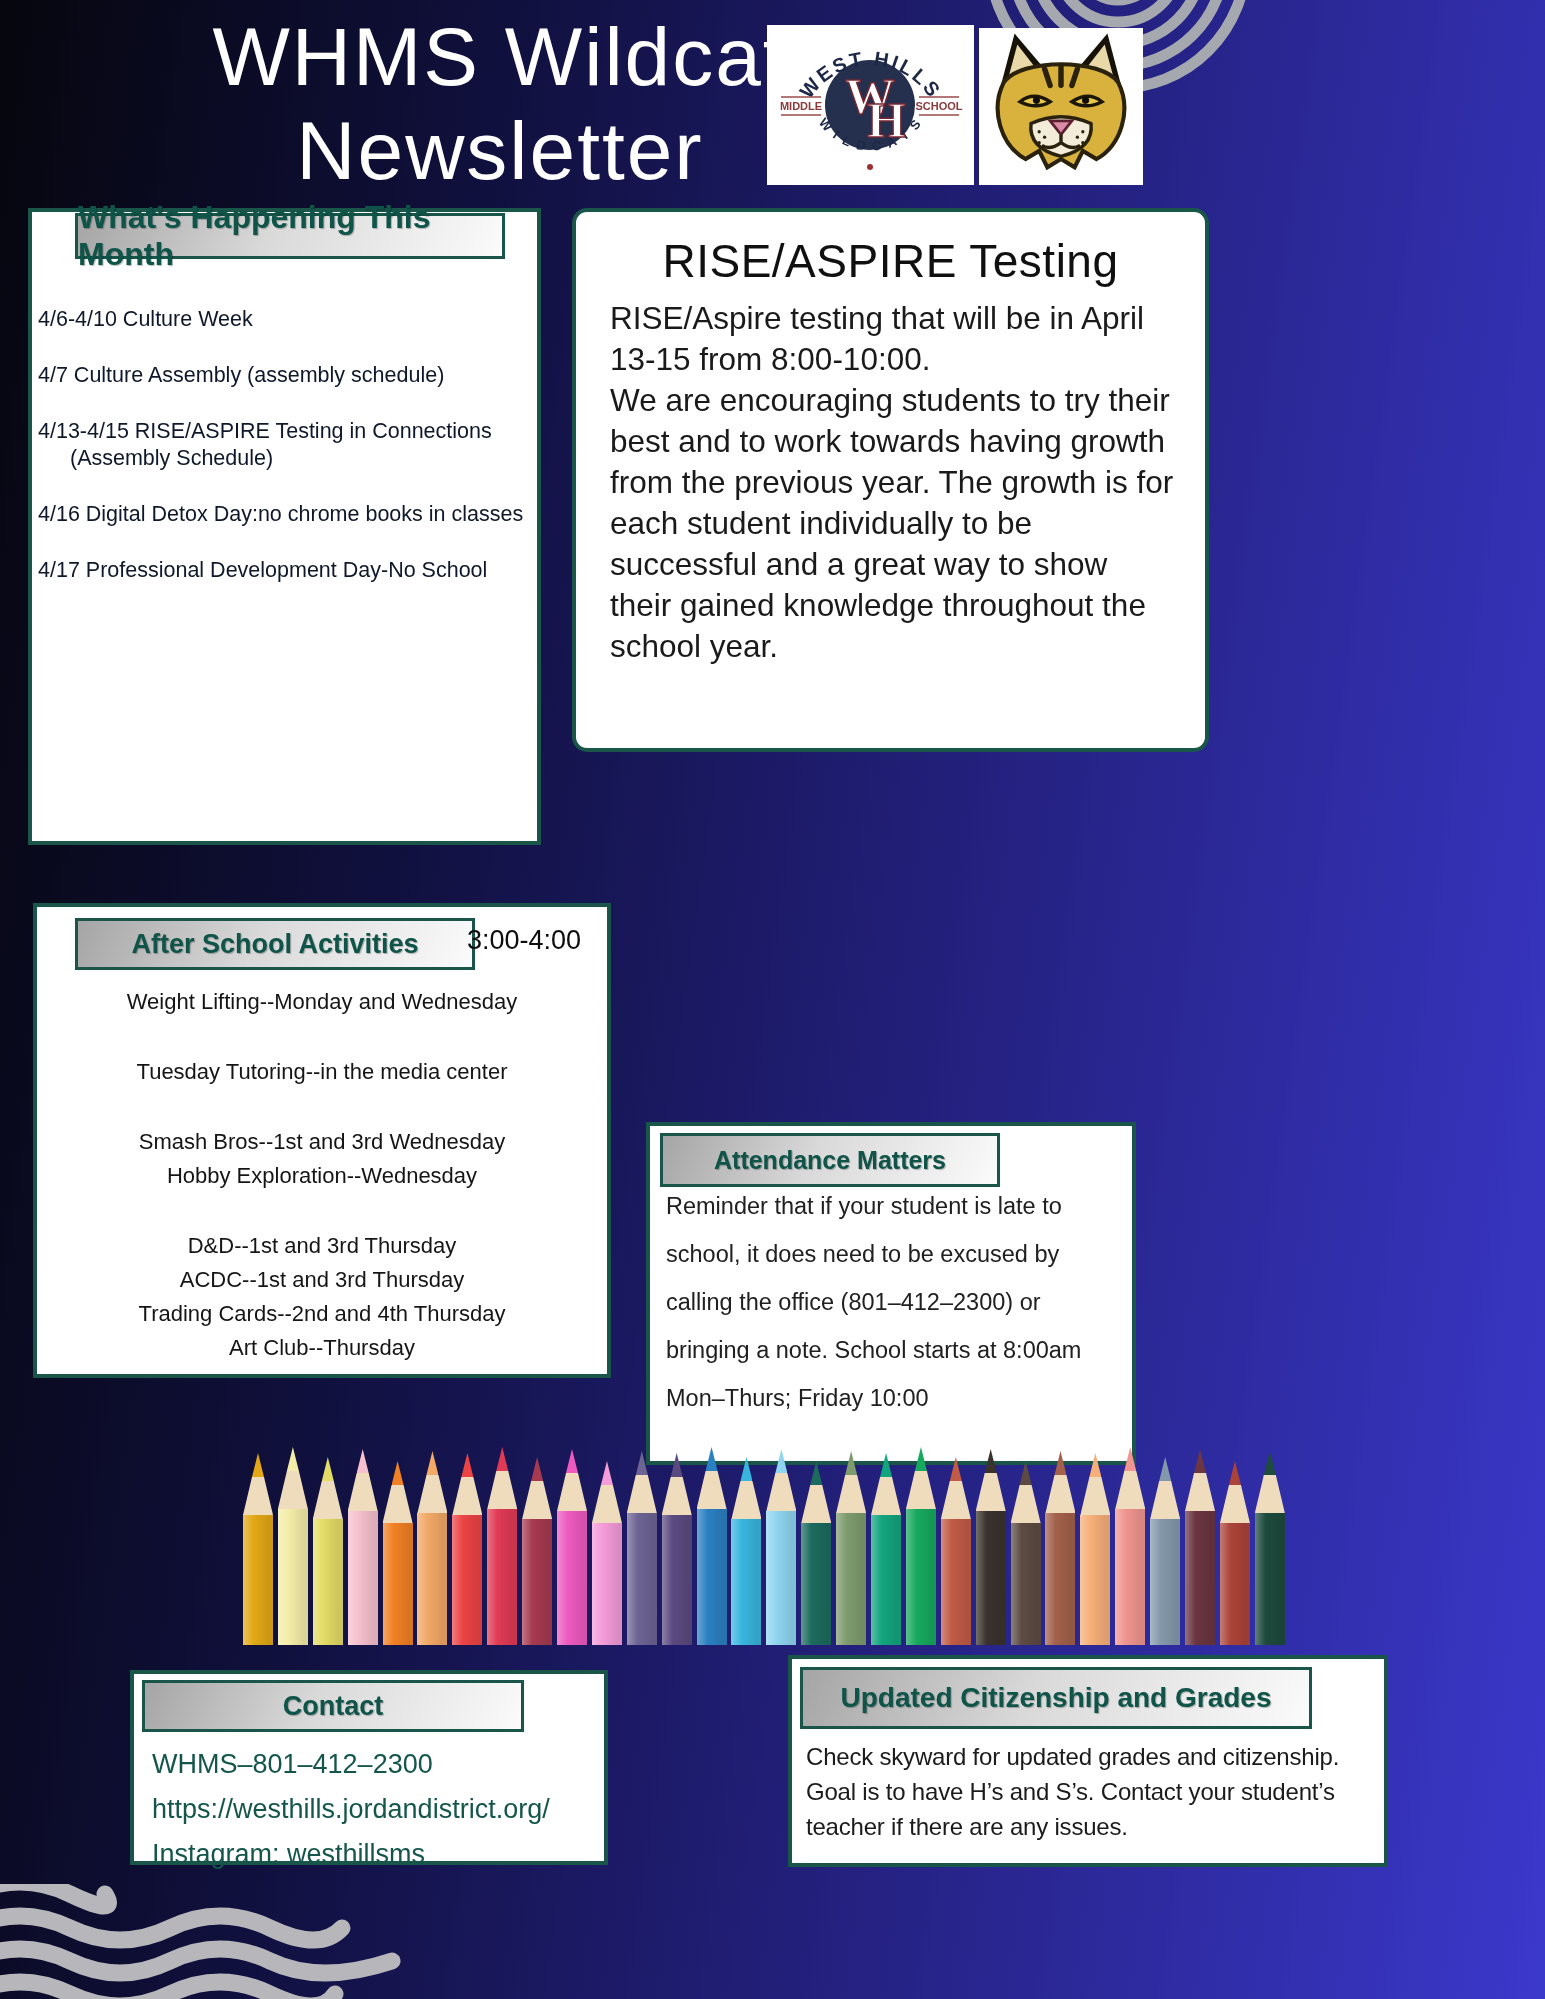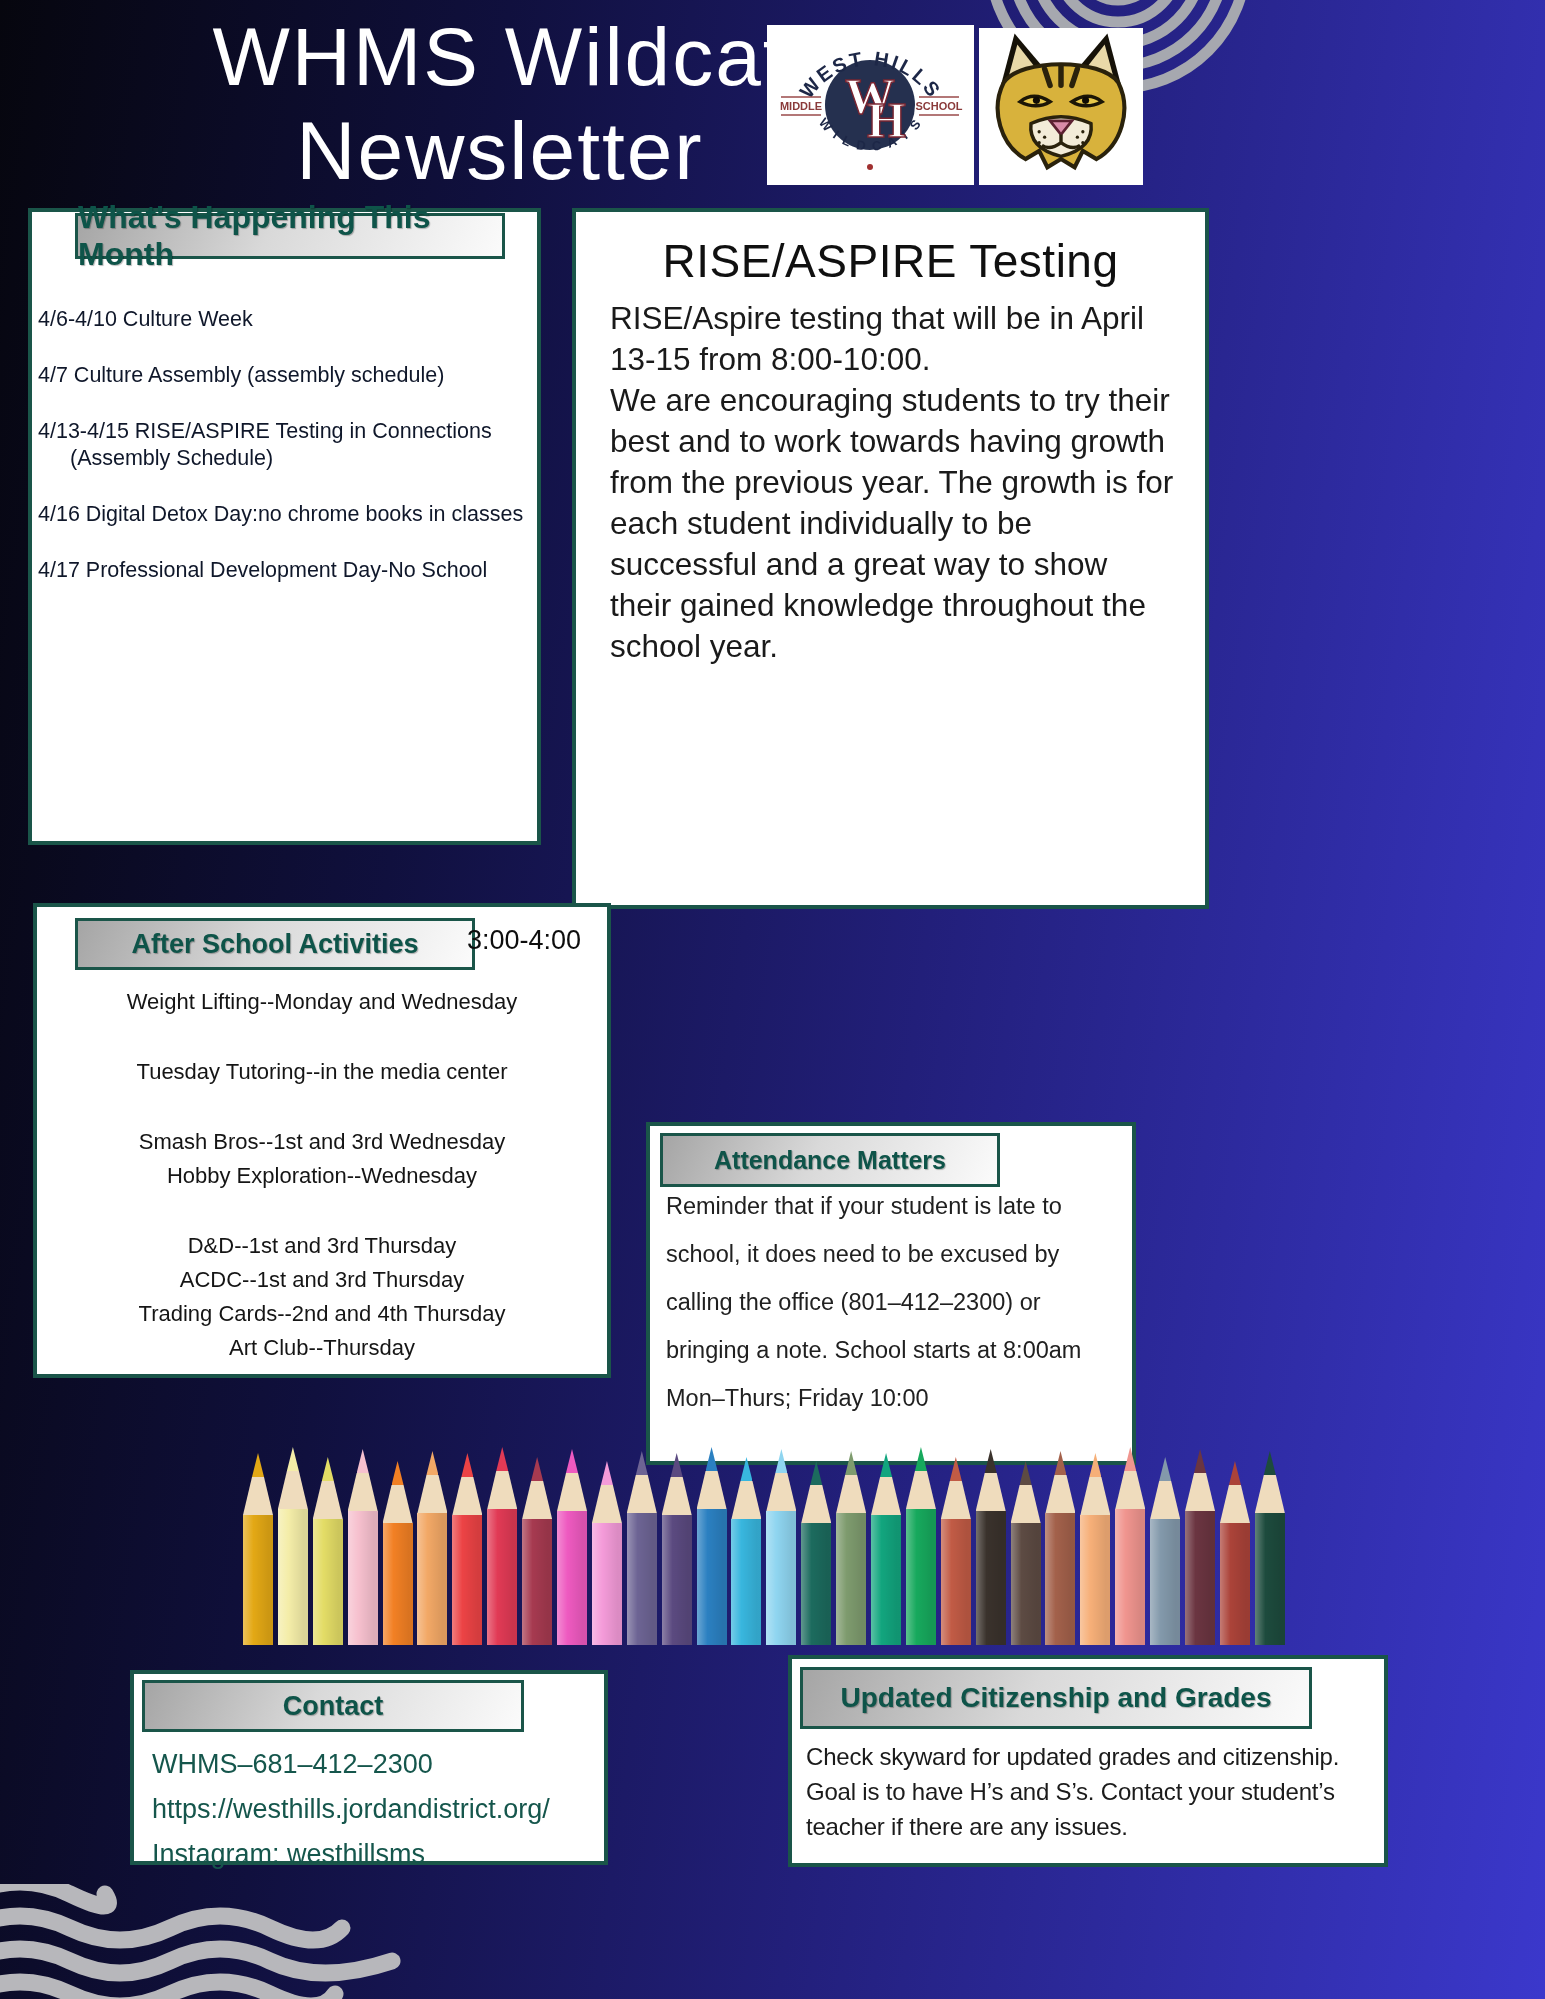--- a/index.html
+++ b/index.html
@@ -133,21 +133,21 @@
     <div class="events" style="margin-top:72px;">
       <div class="event">4/6-4/10 Culture Week</div>
       <div class="event">4/7 Culture Assembly (assembly schedule)</div>
       <div class="event" style="margin-bottom:0;">4/13-4/15 RISE/ASPIRE Testing in Connections</div>
       <div class="event" style="padding-left:32px;">(Assembly Schedule)</div>
       <div class="event">4/16 Digital Detox Day:no chrome books in classes</div>
       <div class="event">4/17 Professional Development Day-No School</div>
     </div>
   </div>
 
-  <div class="abs box" style="left:572px;top:208px;width:637px;height:701px;">
+  <div class="abs box" style="left:572px;top:208px;width:637px;height:544px;border-radius:15px;">
     <div class="rise-title">RISE/ASPIRE Testing</div>
     <div class="rise-body">
       <div>RISE/Aspire testing that will be in April 13-15 from 8:00-10:00.</div>
       <div>We are encouraging students to try their best and to work towards having growth from the previous year. The growth is for each student individually to be successful and a great way to show their gained knowledge throughout the school year.</div>
     </div>
   </div>
 
   <div class="abs box" style="left:33px;top:903px;width:578px;height:475px;">
     <div class="hdr" style="left:13px;top:11px;width:400px;height:52px;font-size:27px;margin-left:25px;">
       <span>After School Activities</span>
@@ -323,21 +323,21 @@
         <div class="wood"></div>
         <div class="pbody"></div>
       </div>
     </div>
 
   <div class="abs box" style="left:130px;top:1670px;width:478px;height:195px;">
     <div class="hdr" style="left:8px;top:6px;width:382px;height:52px;font-size:27px;">
       <span>Contact</span>
     </div>
     <div class="contact-body" style="margin-top:68px;">
-      <div>WHMS–681–412–2300</div>
+      <div>WHMS–801–412–2300</div>
       <div>https://westhills.jordandistrict.org/</div>
       <div>Instagram: westhillsms</div>
     </div>
   </div>
 
   <div class="abs box" style="left:788px;top:1655px;width:600px;height:212px;">
     <div class="hdr" style="left:8px;top:8px;width:512px;height:62px;font-size:28px;">
       <span>Updated Citizenship and Grades</span>
     </div>
     <div class="cit-body" style="margin-top:80px;">Check skyward for updated grades and citizenship. Goal is to have H’s and S’s. Contact your student’s teacher if there are any issues.</div>

